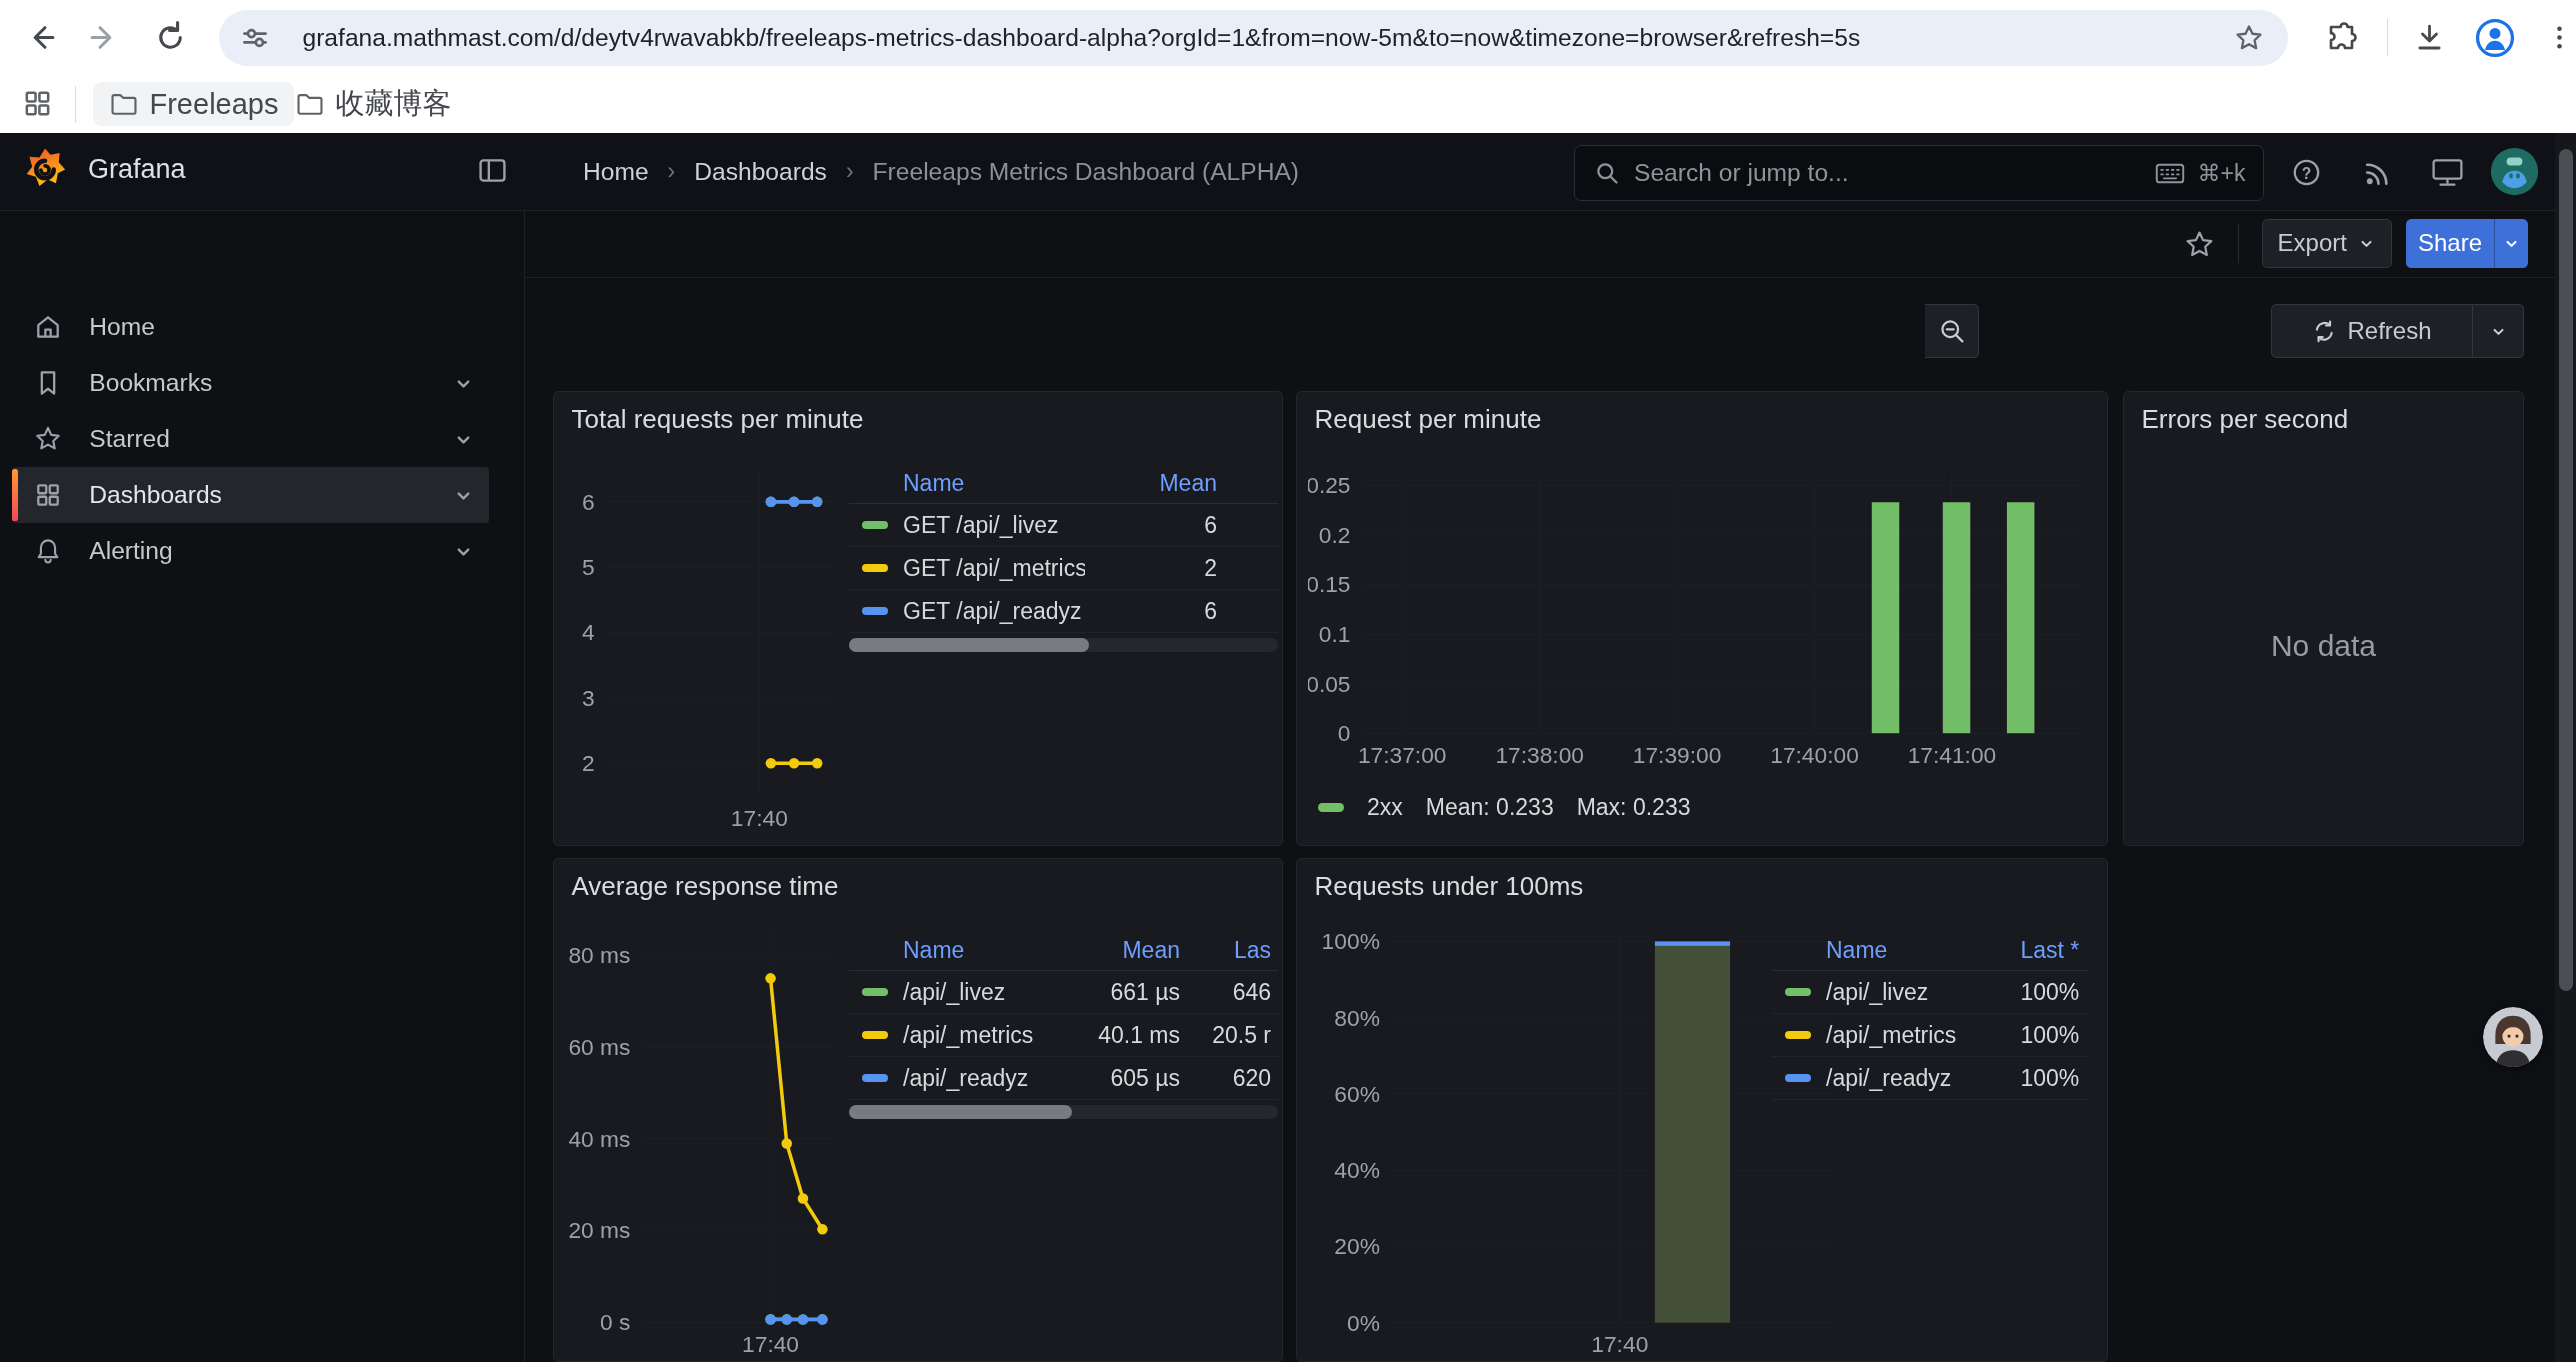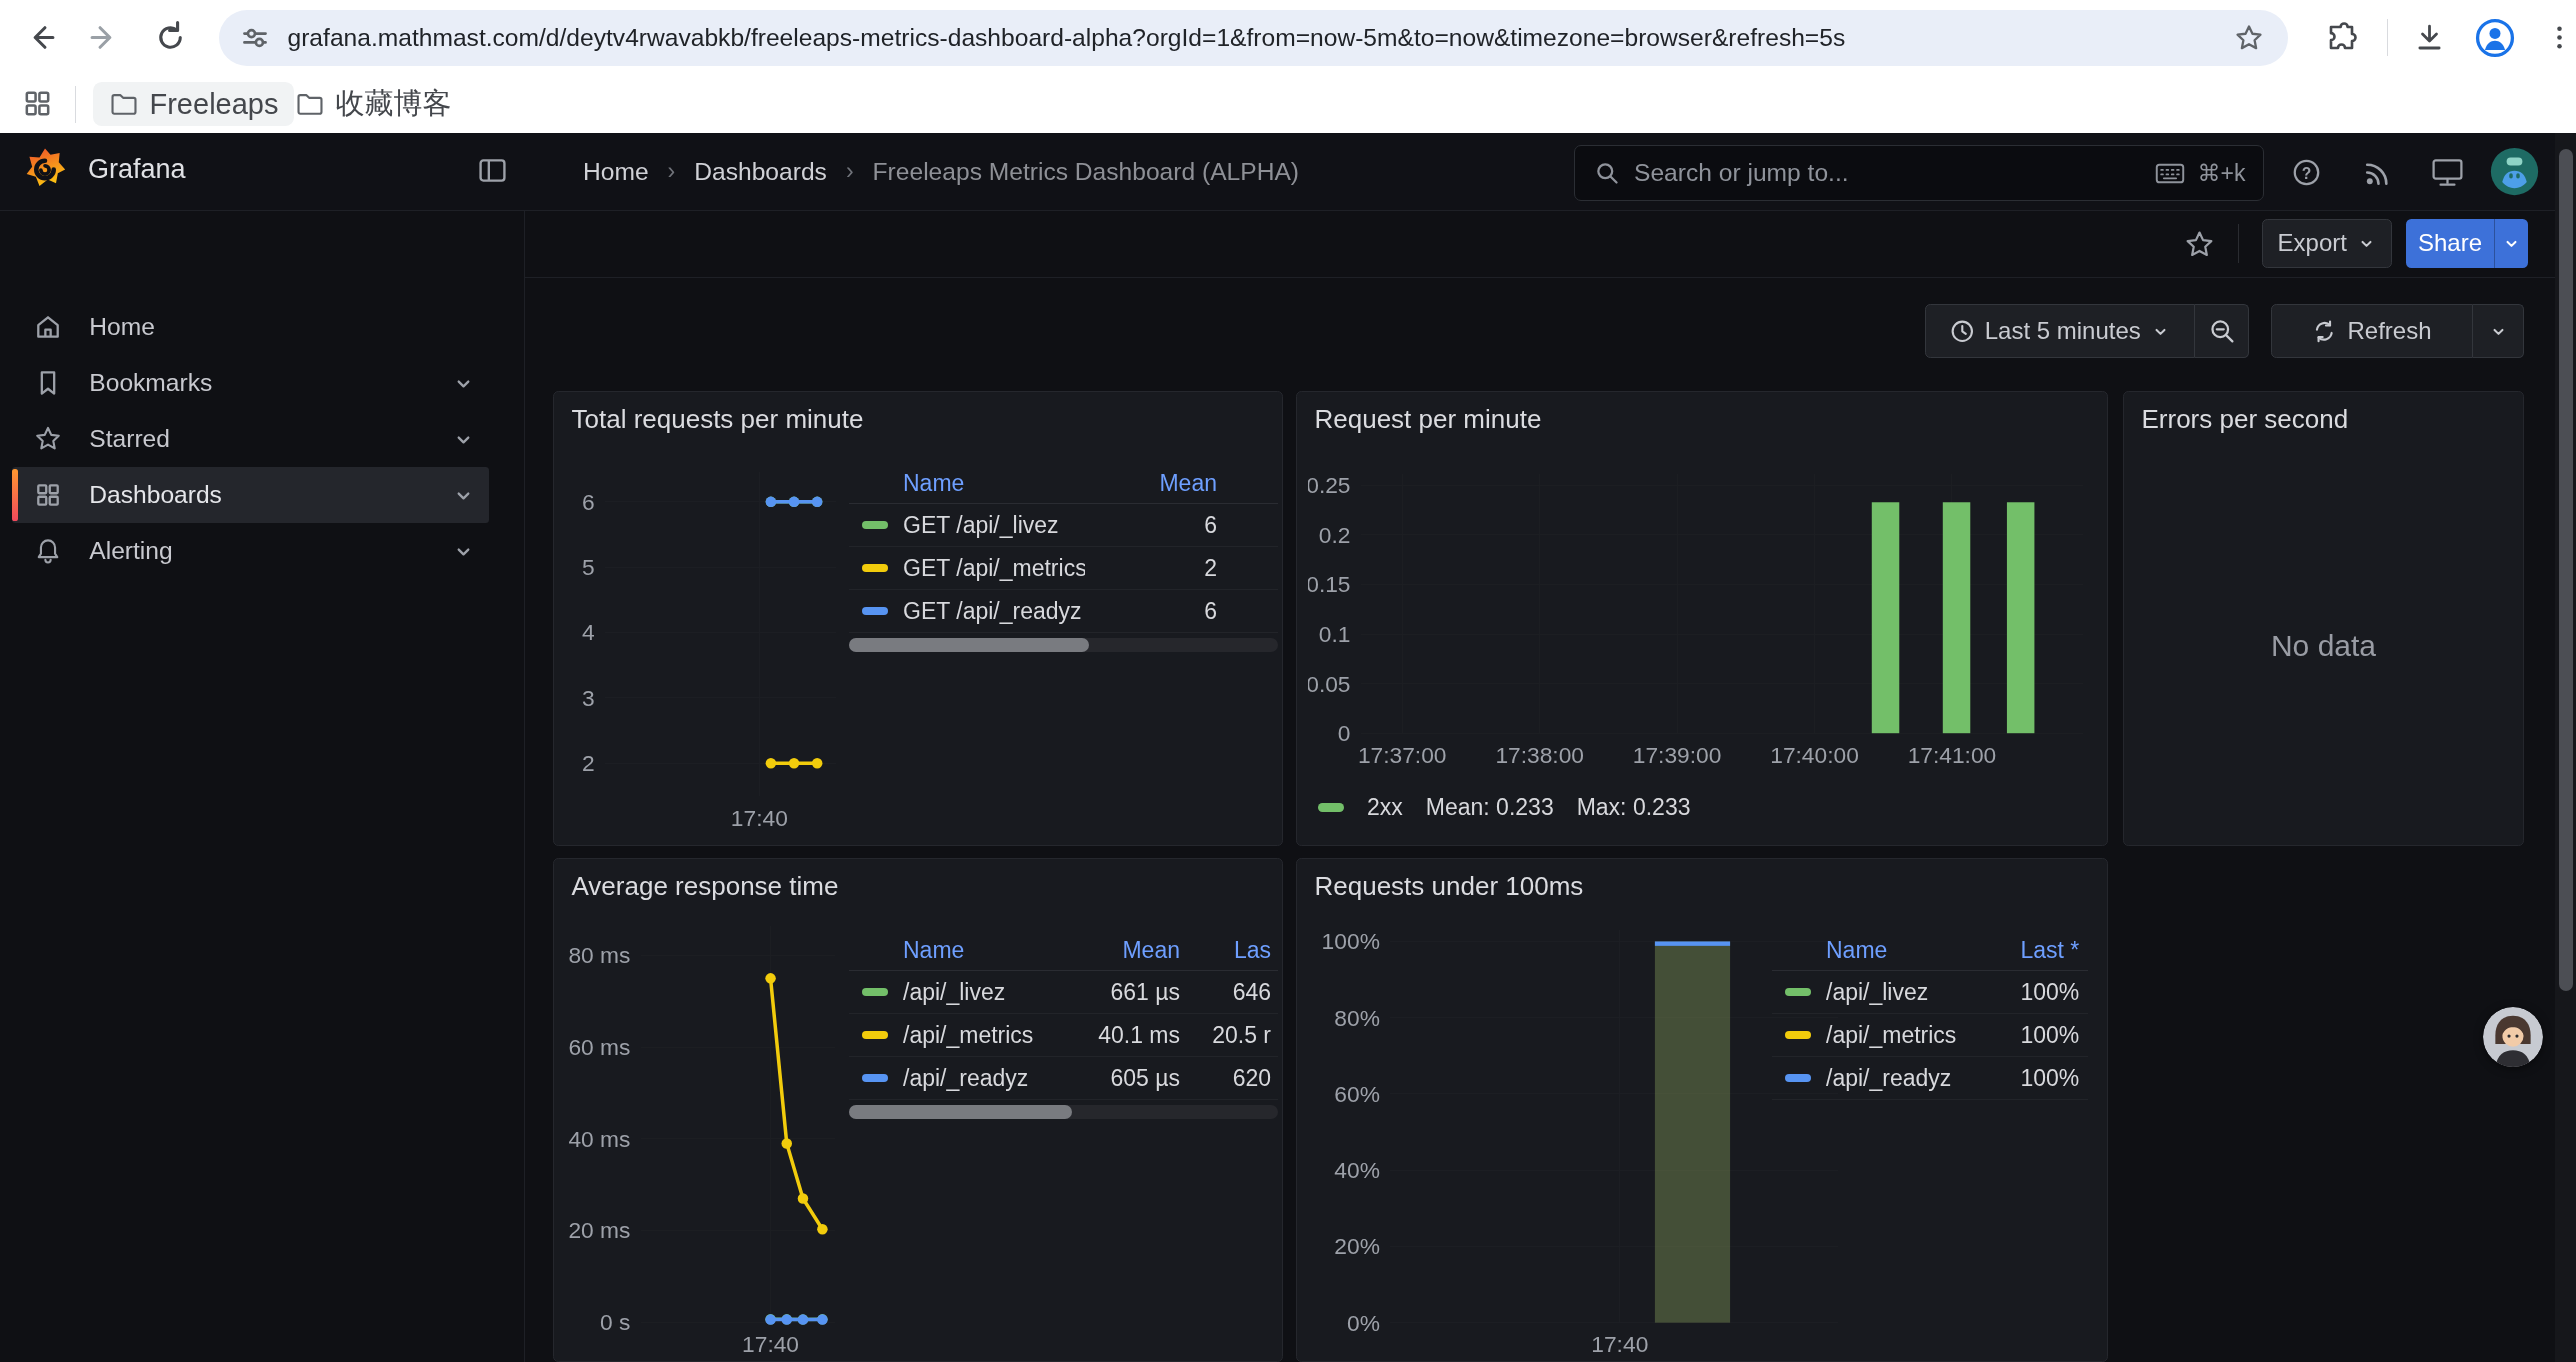--- a/index.html
+++ b/index.html
@@ -3,21 +3,21 @@
 <meta charset="utf-8">
 <style>
   html,body{margin:0;padding:0;overflow:hidden;}
   body{width:2576px;height:1363px;position:relative;font-family:"Liberation Sans",sans-serif;background:#0E0F13;}
   .abs{position:absolute;}
   svg{display:block;}
 
   
   #browser-toolbar{left:0;top:0;width:2576px;height:75px;background:#FFFFFF;}
   .tb-btn{position:absolute;top:14px;width:47px;height:47px;border-radius:50%;display:flex;align-items:center;justify-content:center;color:#45484D;}
-  #url-pill{position:absolute;left:219px;top:9.6px;width:2069px;height:56px;border-radius:28px;background:#E9EEF8;display:flex;align-items:center;}
+  #url-pill{position:absolute;left:219px;top:9.6px;width:2069px;height:56px;border-radius:28px;background:#E9EEF8;display:flex;align-items:center;gap:15px;}
   #url-text{font-size:24.6px;color:#202328;white-space:nowrap;overflow:hidden;flex:1;}
   #bookmarks-bar{left:0;top:75px;width:2576px;height:58px;background:#FFFFFF;}
   .bm-item{position:absolute;top:7px;height:44px;display:flex;align-items:center;gap:10.5px;font-size:29px;color:#44474C;padding:0 16px;border-radius:8.8px;}
   .v-div{position:absolute;width:0.9px;background:#D9DBDF;}
 
   
   #app{left:0;top:133px;width:2576px;height:1229px;background:#0F1014;}
   #app-header{position:absolute;left:0;top:0;width:2576px;height:77px;border-bottom:0.9px solid #1E2026;background:#101116;}
   #side-divider{position:absolute;left:524px;top:0;width:0.9px;height:1229px;background:#1E2026;}
   #brand-label{position:absolute;left:88px;top:21px;font-size:27px;font-weight:500;color:#E0E1E5;}
@@ -275,30 +275,20 @@
       <div id="share-caret">
         <svg width="19" height="19" viewBox="0 0 24 24">
             <path d="M7 10l5 5 5-5" stroke="currentColor" stroke-width="2.6" fill="none" stroke-linecap="round" stroke-linejoin="round"></path>
           </svg>
       </div>
     </div>
   </div>
 
   <div id="timebar">
     <div id="timerange-group">
-      <div class="btn" id="timerange-btn">
-        <svg width="24.6" height="24.6" viewBox="0 0 28 28">
-            <circle cx="14" cy="14" r="11" stroke="currentColor" stroke-width="2.4" fill="none"></circle>
-            <path d="M14 8v6l4 3" stroke="currentColor" stroke-width="2.4" fill="none" stroke-linecap="round" stroke-linejoin="round"></path>
-          </svg>
-        <span>Last 5 minutes</span>
-        <svg width="19" height="19" viewBox="0 0 24 24">
-            <path d="M7 10l5 5 5-5" stroke="currentColor" stroke-width="2.6" fill="none" stroke-linecap="round" stroke-linejoin="round"></path>
-          </svg>
-      </div>
       <div class="btn" id="zoomout-btn">
         <svg width="26" height="26" viewBox="0 0 30 30">
             <circle cx="13" cy="13" r="9" stroke="currentColor" stroke-width="2.6" fill="none"></circle>
             <line x1="9" y1="13" x2="17" y2="13" stroke="currentColor" stroke-width="2.6" stroke-linecap="round"></line>
             <line x1="20" y1="20" x2="27" y2="27" stroke="currentColor" stroke-width="2.6" stroke-linecap="round"></line>
           </svg>
       </div>
     </div>
     <div id="refresh-group">
       <div class="btn" id="refresh-btn">

